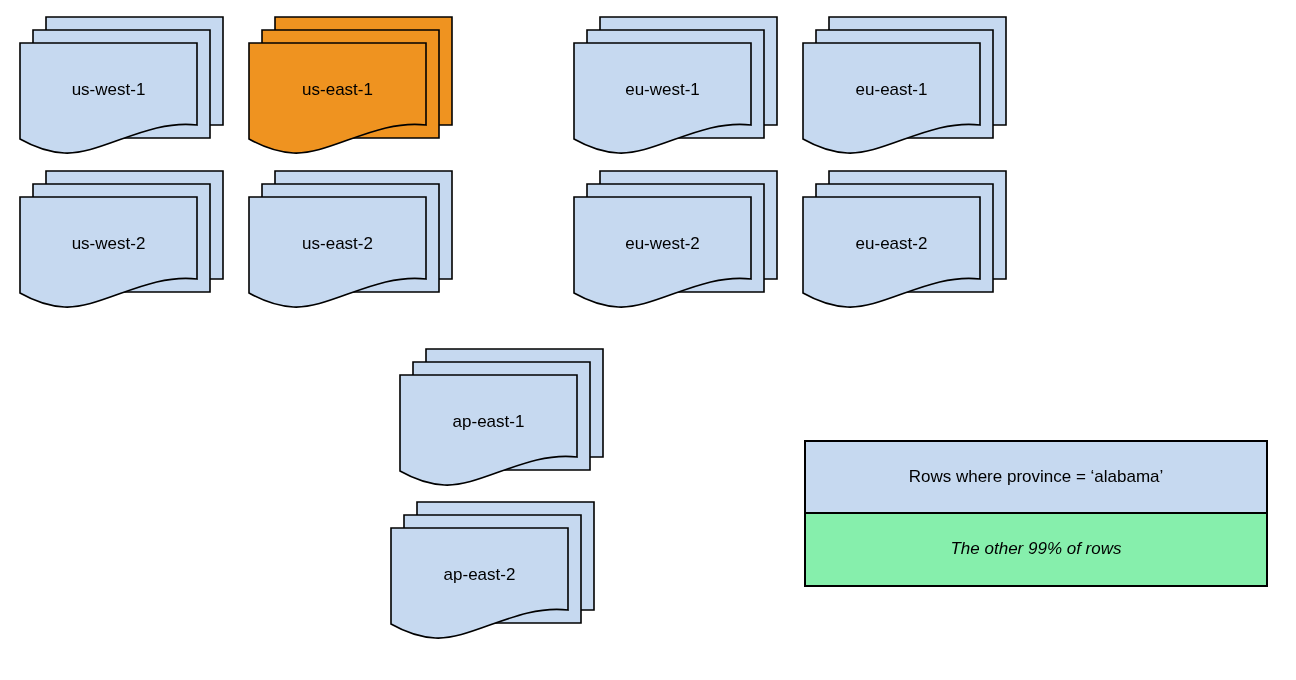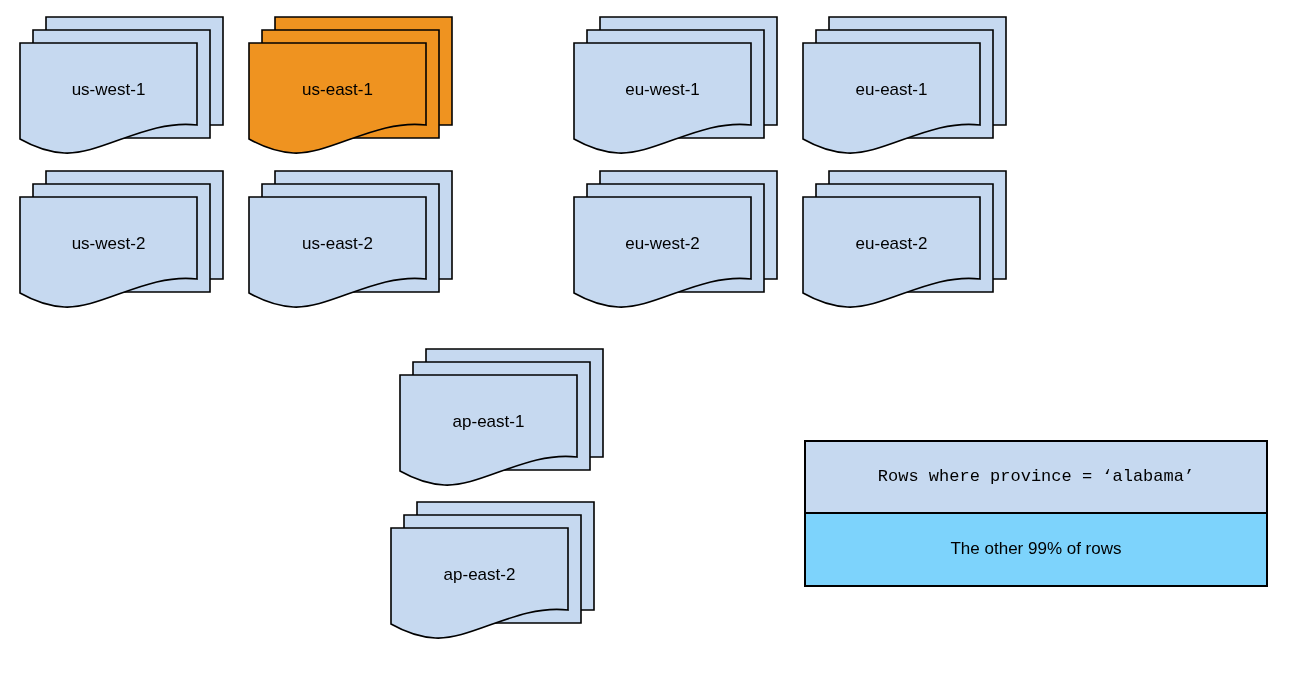--- a/index.html
+++ b/index.html
@@ -50,21 +50,20 @@
     flex: 1 1 50%;
     display: flex;
     align-items: center;
     justify-content: center;
     font-size: 17px;
     color: #000000;
     box-sizing: border-box;
   }
   .legend-row.top {
     border-bottom: 2px solid #000000;
-    font-family: Liberation Mono, monospace;
   }
 </style>
 </head>
 <body>
 
 <div id="canvas">
     <svg class="stack-svg" width="235" height="166" style="left: 18px; top: 15px;">
       <g transform="translate(28,2)">
         <path class="sheet-path" d="M0,0 L177,0 L177,108 L0,108 Z" fill="#c6d9f0"></path>
       </g>
@@ -181,17 +180,17 @@
       </g>
       <g transform="translate(2,28)">
         <path class="sheet-path" d="M0,0 L177,0 L177,82 C127.44,76 81.42,112 44.25,110 C26.55,109 10.62,102 0,96 Z" fill="#c6d9f0"></path>
       </g>
       <text class="stack-label" x="90.5" y="75.52000000000001">ap-east-2</text>
     </svg>
     <div class="legend">
       <div class="legend-row top" style="background: rgb(198, 217, 240);">
         <span>Rows where province = ‘alabama’</span>
       </div>
-      <div class="legend-row" style="background: #7dd3fc;">
+      <div class="legend-row" style="background: #86efac; font-style: italic;">
         <span>The other 99% of rows</span>
       </div>
     </div>
   </div>
 
 </body></html>

